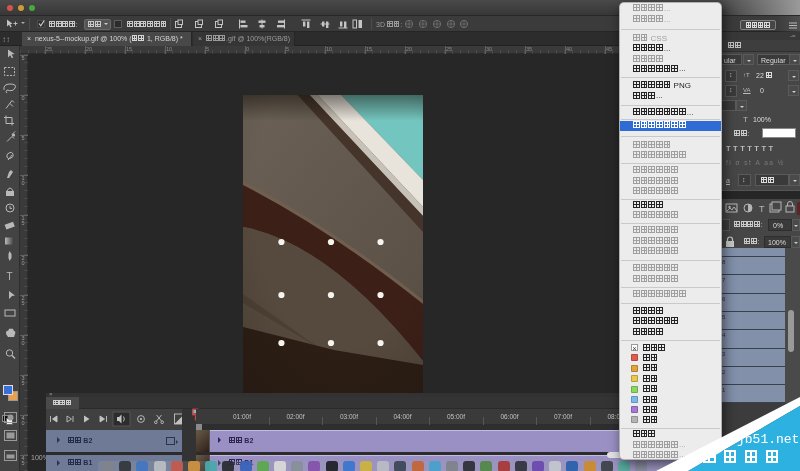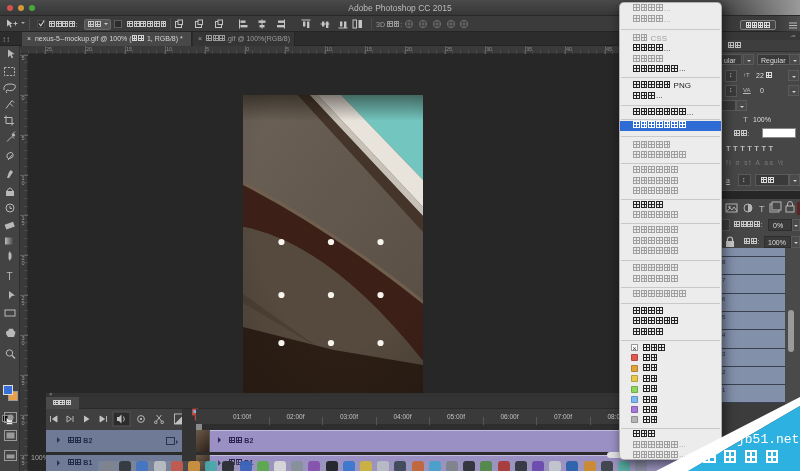--- a/index.html
+++ b/index.html
@@ -6,21 +6,20 @@
 body{position:relative;background:#272727;font-family:"Liberation Sans",sans-serif;-webkit-font-smoothing:antialiased;}
 .abs{position:absolute;}
 i.c{display:inline-block;vertical-align:-0.06em;width:.84em;height:.88em;margin-right:.12em;border:1px solid currentColor;
  background:linear-gradient(currentColor,currentColor) 50% 0/1px 100% no-repeat,linear-gradient(currentColor,currentColor) 0 55%/100% 1px no-repeat;}
 i.c.w{border-width:2px;margin-right:.55em;background:linear-gradient(currentColor,currentColor) 50% 0/2px 100% no-repeat,linear-gradient(currentColor,currentColor) 0 55%/100% 2px no-repeat;}
 </style></head><body>
 <div class="abs" style="left:0;top:0;width:800px;height:16px;background:linear-gradient(#4a4a4a,#373737);border-bottom:1px solid #282828;">
 <span class="abs" style="left:7px;top:5px;width:6px;height:6px;border-radius:50%;background:#d2544d;"></span>
 <span class="abs" style="left:18px;top:5px;width:6px;height:6px;border-radius:50%;background:#cf9c35;"></span>
 <span class="abs" style="left:29px;top:5px;width:6px;height:6px;border-radius:50%;background:#47a83c;"></span>
-<span class="abs" style="left:335px;top:0;width:130px;height:16px;line-height:17px;font-size:8.5px;color:#bdbdbd;text-align:center;">Adobe Photoshop CC 2015</span>
 <span class="abs" style="left:718px;top:0;width:82px;height:15px;background:linear-gradient(90deg,rgba(120,120,120,0),#9a9a9a);"></span>
 </div>
 <div class="abs" style="left:0;top:16px;width:800px;height:16px;background:#3b3b3b;border-bottom:1px solid #252525;font-size:7px;color:#c8c8c8;">
 <svg class="abs" style="left:5px;top:3px" width="14" height="10">
       <path d="M2 0.5 L2 7.5 L4 5.8 L5.5 8.5 L6.7 7.8 L5.3 5.2 L7.5 4.8 Z" fill="#c2c2c2"></path>
       <path d="M10.5 2.5 v4 M8.5 4.5 h4" stroke="#c2c2c2" stroke-width="0.9"></path>
     </svg>
 <span class="abs" style="left:21px;top:6px;width:0;height:0;border:2.5px solid transparent;border-top-color:#aaa;"></span>
 <span class="abs" style="left:29px;top:2px;width:1px;height:12px;background:#4c4c4c;"></span>
 <span class="abs" style="left:37px;top:4px;width:8px;height:8px;background:#303030;border:1px solid #4a4a4a;"></span>

